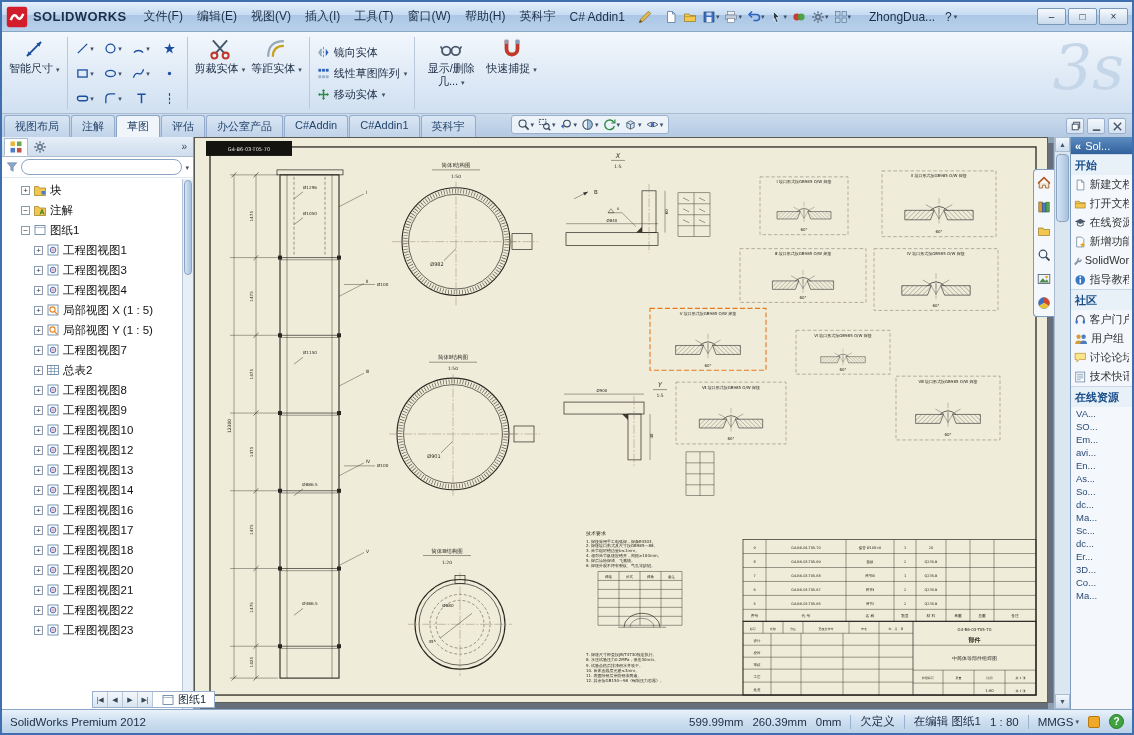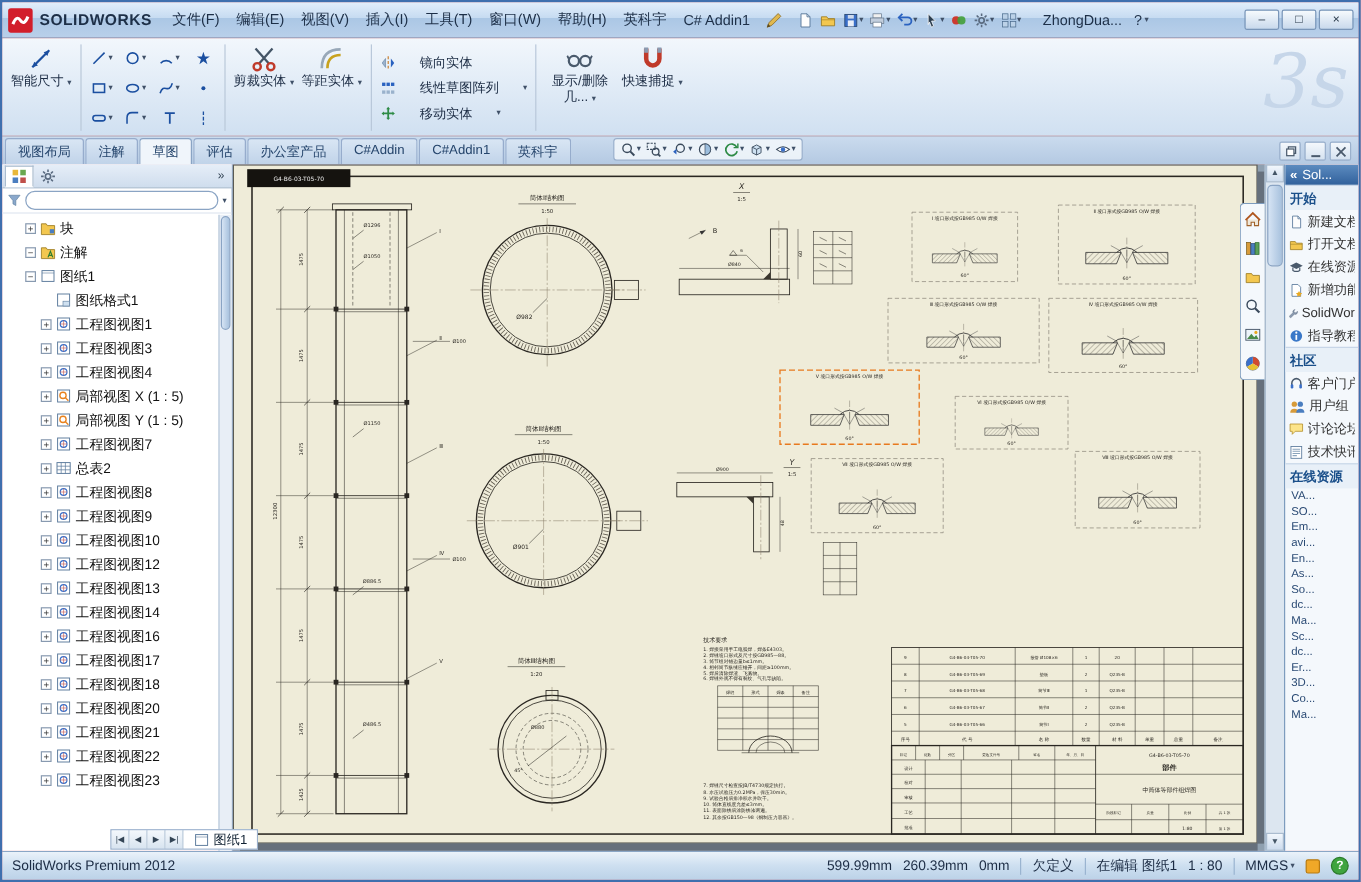--- a/index.html
+++ b/index.html
@@ -1,17 +1,17 @@
 <!DOCTYPE html>
 <html><head>
 <meta charset="utf-8">
 <style>
 *{margin:0;padding:0;box-sizing:border-box;font-family:"Liberation Sans","DejaVu Sans",sans-serif}
 html,body{width:1134px;height:735px;overflow:hidden;background:#88a6c8}
-.window{width:1134px;height:735px;display:flex;flex-direction:column;border:2px solid #3f6fae;background:#fca5a5;position:relative}
+.window{width:1134px;height:735px;display:flex;flex-direction:column;border:2px solid #3f6fae;background:#0369a1;position:relative}
 
 .titlebar{height:30px;flex:0 0 30px;display:flex;align-items:center;gap:2px;padding:0 4px;background:linear-gradient(180deg,#e2eefb 0%,#c6dbf1 45%,#abc7e5 46%,#b9d0ea 100%);border-bottom:1px solid #8aa6c6}
 .logo{width:22px;height:22px;margin-right:3px}
 .brand{font-weight:bold;font-size:13px;color:#1d2f47;letter-spacing:.4px;margin-right:8px}
 .menubar{display:flex;height:100%}
 .mi{font-size:12px;color:#1d2f47;padding:0 7px;display:flex;align-items:center;cursor:default}
 .addin-ic{width:16px;height:16px;margin:0 3px}
 .qat{display:flex;align-items:center;gap:1px;margin-left:4px}
 .qbtn{display:flex;align-items:center;border:none;background:none;padding:2px;border-radius:2px}
 .ic14{width:14px;height:14px;display:inline-block}
@@ -24,21 +24,21 @@
 .win-controls{margin-left:auto;display:flex;gap:2px}
 .wbtn{width:29px;height:17px;border:1px solid #7a96b8;border-radius:2px;background:linear-gradient(#f6fafd,#c9d9ec);font-size:10px;line-height:1;color:#234;text-align:center}
 
 .ribbon{height:82px;flex:0 0 82px;display:flex;align-items:stretch;padding:3px 4px 2px;background:linear-gradient(#f2f7fc,#dfeaf6 55%,#d0e0f1);border-bottom:1px solid #aabccf;position:relative}
 .vsep{width:1px;background:#b9c8da;margin:2px 4px}
 .bigbtn{display:flex;flex-direction:column;align-items:center;justify-content:flex-start;gap:2px;min-width:50px;max-width:68px;padding:3px 3px;border:none;background:none;color:#1c2c44}
 .blbl{font-size:11px;line-height:1.15;text-align:center;max-width:58px}
 .sgrid{display:grid;grid-template-columns:repeat(4,27px);grid-auto-rows:24px;gap:1px;align-self:center}
 .sbtn{display:flex;align-items:center;justify-content:center;gap:1px;border:none;background:none;padding:0}
 .rstack{display:flex;flex-direction:column;justify-content:center;gap:2px}
-.stkbtn{display:flex;align-items:center;gap:20px;border:none;background:none;font-size:11px;color:#1c2c44;padding:2px 3px;white-space:nowrap}
+.stkbtn{display:flex;align-items:center;gap:4px;border:none;background:none;font-size:11px;color:#1c2c44;padding:2px 3px;white-space:nowrap}
 .watermark{position:absolute;right:8px;top:-2px;font-size:62px;line-height:76px;font-style:italic;font-family:"DejaVu Serif",serif;color:#c6d6e9;pointer-events:none}
 
 .tabbar{height:23px;flex:0 0 23px;display:flex;align-items:flex-end;background:linear-gradient(#cadbee,#b4c9e2);padding:0 2px;position:relative}
 .ctab{font-size:11px;color:#25456c;padding:3px 10px 3px;border:1px solid #96accc;border-bottom:none;border-radius:3px 3px 0 0;background:linear-gradient(#d9e6f4,#c0d3e9);margin-right:1px;white-space:nowrap}
 .ctab.active{background:#f0f5fb;border-color:#8aa4c4}
 .viewbar{display:flex;gap:2px;margin:0 0 2px 34px;background:rgba(246,250,253,.8);border:1px solid #9ab0cc;border-radius:3px;padding:1px 4px;align-self:center}
 .vbtn{display:flex;align-items:center;gap:1px;border:none;background:none;padding:1px}
 .doc-ctrls{margin-left:auto;display:flex;gap:3px;align-self:center;margin-right:4px}
 .dbtn{width:18px;height:16px;border:1px solid #9ab0cc;background:linear-gradient(#f4f8fc,#d5e2f0);border-radius:2px;padding:1px}
 
@@ -566,30 +566,20 @@
           </div>
           <div class="trow" style="padding-left:17px">
             <span class="exp">−</span>
             <span class="ic14" data-icon="sheet">
               <svg viewBox="0 0 14 14">
                 <rect x="2" y="2.5" width="10" height="9" fill="#fff" stroke="#5b7a9c" stroke-width="0.8"></rect>
                 <path d="M2,4.5 h10" stroke="#5b7a9c" stroke-width="0.5"></path>
               </svg>
             </span>
             <span class="tlbl">图纸1</span>
-          </div>
-          <div class="trow" style="padding-left:30px">
-            <span class="exp hidden"></span>
-            <span class="ic14" data-icon="sheetformat">
-              <svg viewBox="0 0 14 14">
-                <rect x="2" y="2" width="10" height="10" fill="#fff" stroke="#5b7a9c" stroke-width="0.8"></rect>
-                <rect x="6.5" y="8" width="5.5" height="4" fill="#cfe0f0" stroke="#5b7a9c" stroke-width="0.5"></rect>
-              </svg>
-            </span>
-            <span class="tlbl">图纸格式1</span>
           </div>
           <div class="trow" style="padding-left:30px">
             <span class="exp">+</span>
             <span class="ic14" data-icon="view">
               <svg viewBox="0 0 14 14">
                 <rect x="2" y="2" width="10" height="10" fill="#fff" stroke="#5b7a9c" stroke-width="0.8"></rect>
                 <circle cx="7" cy="7" r="2.8" fill="none" stroke="#3a6fc8" stroke-width="1"></circle>
                 <path d="M7,4.2 V9.8 M4.2,7 H9.8" stroke="#c0504a" stroke-width="0.5" fill="none"></path>
               </svg>
             </span>

